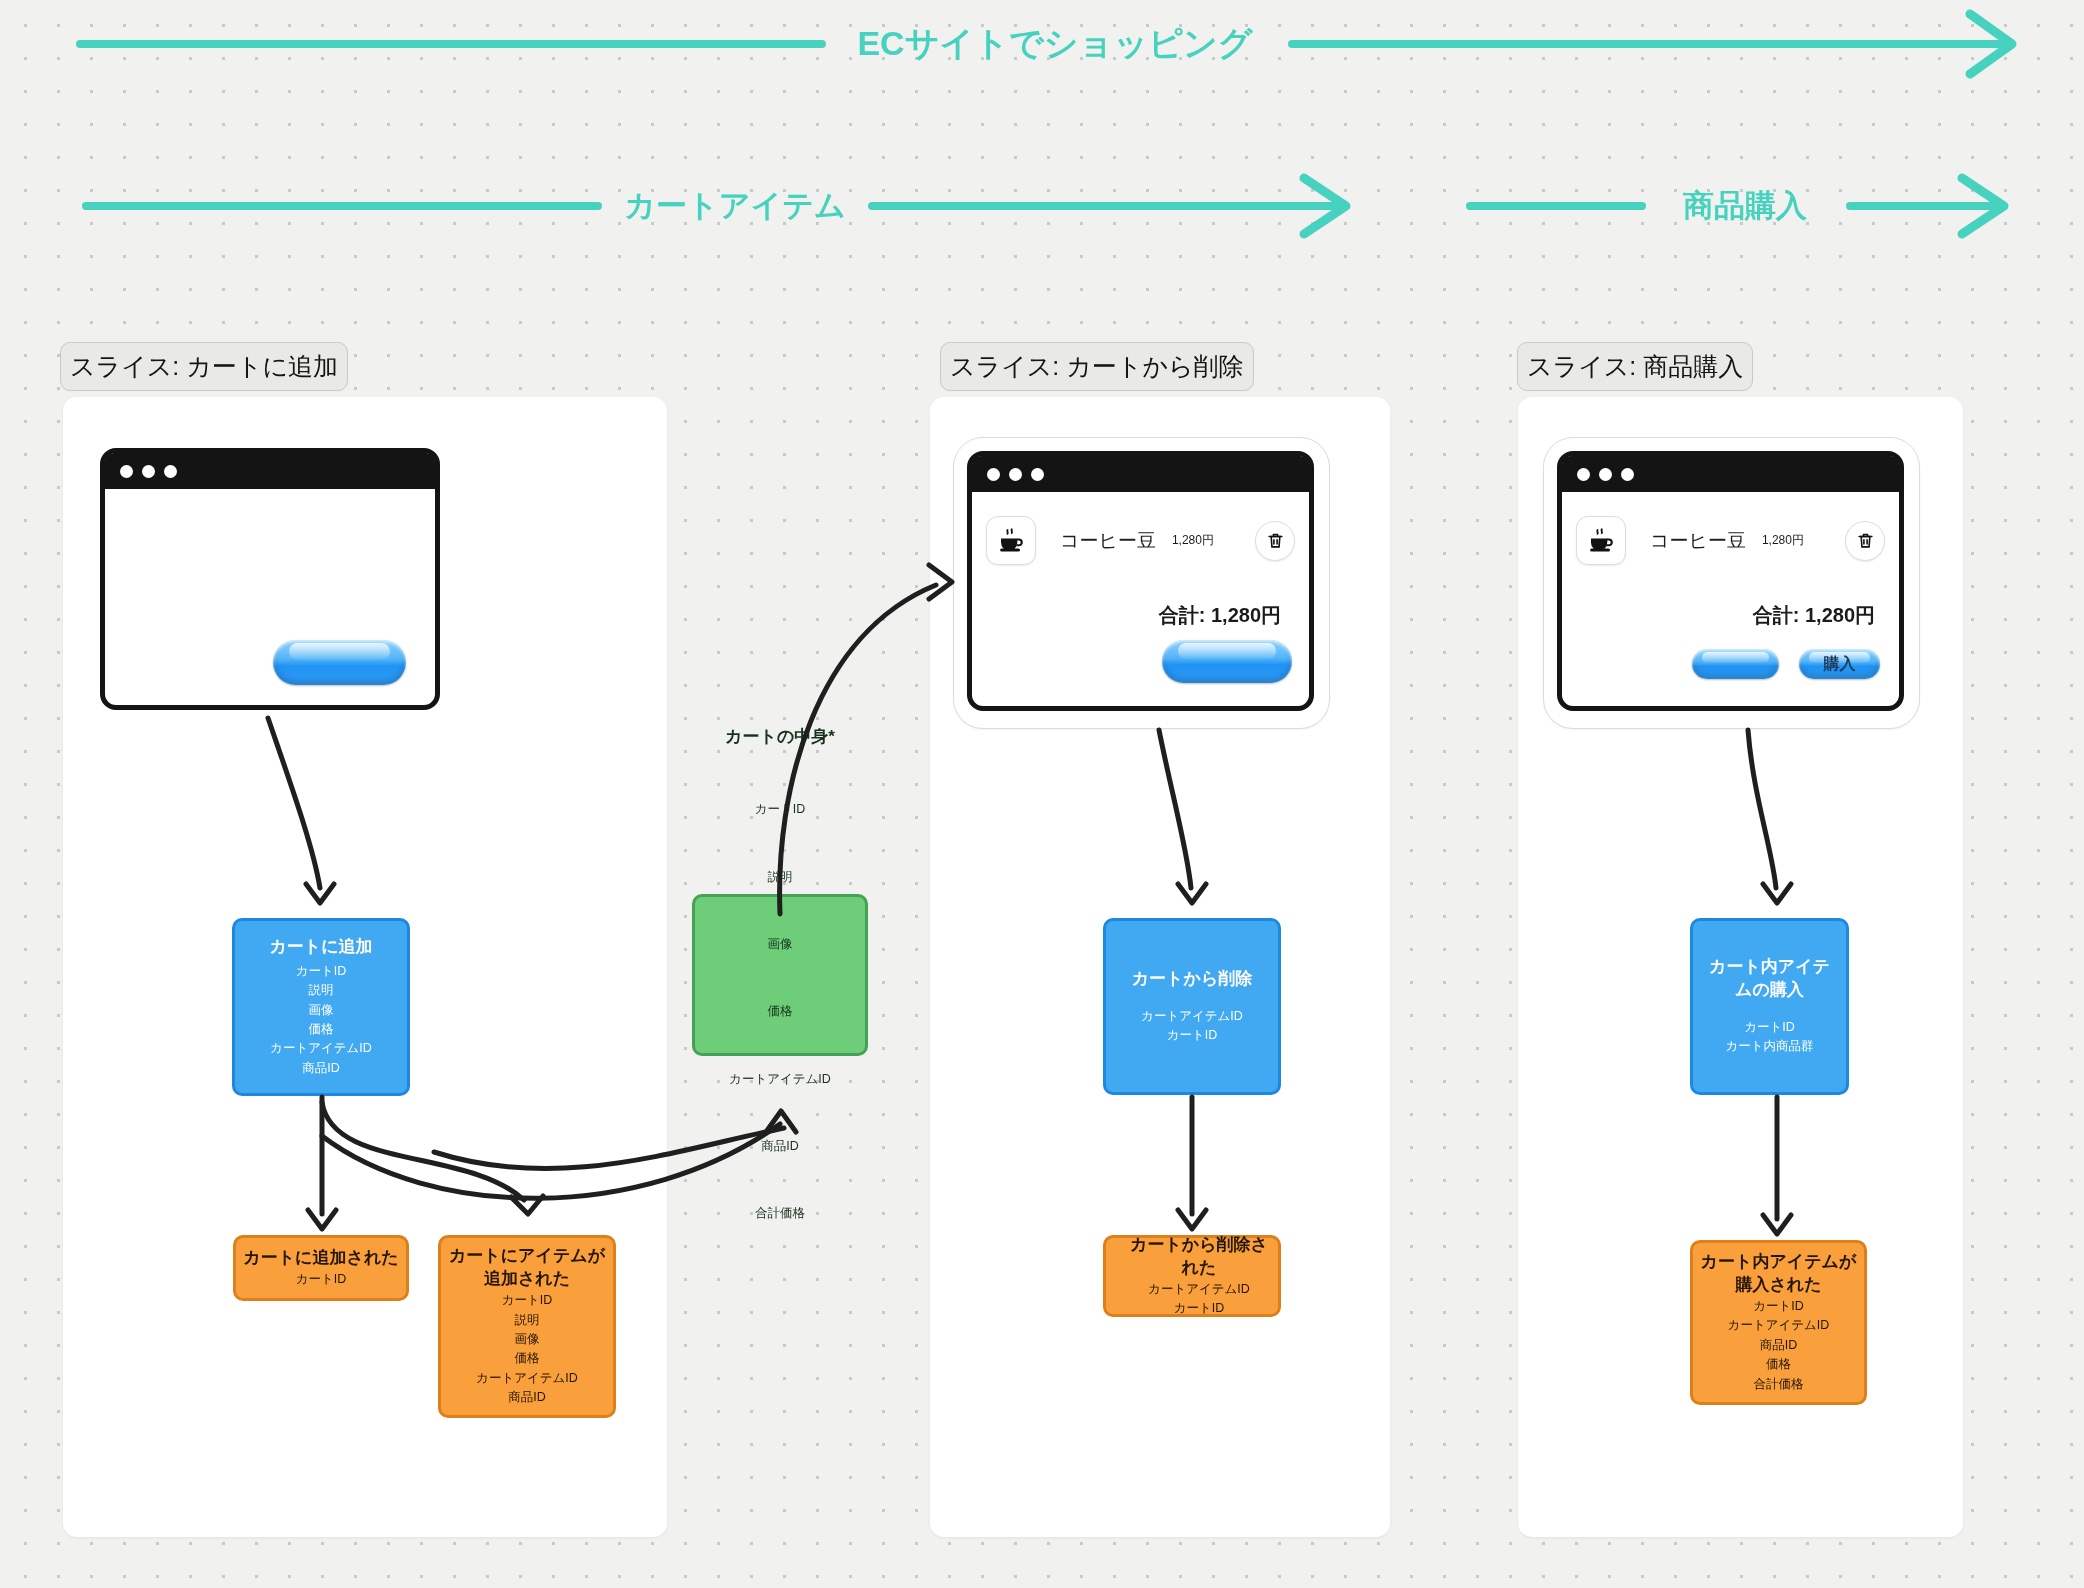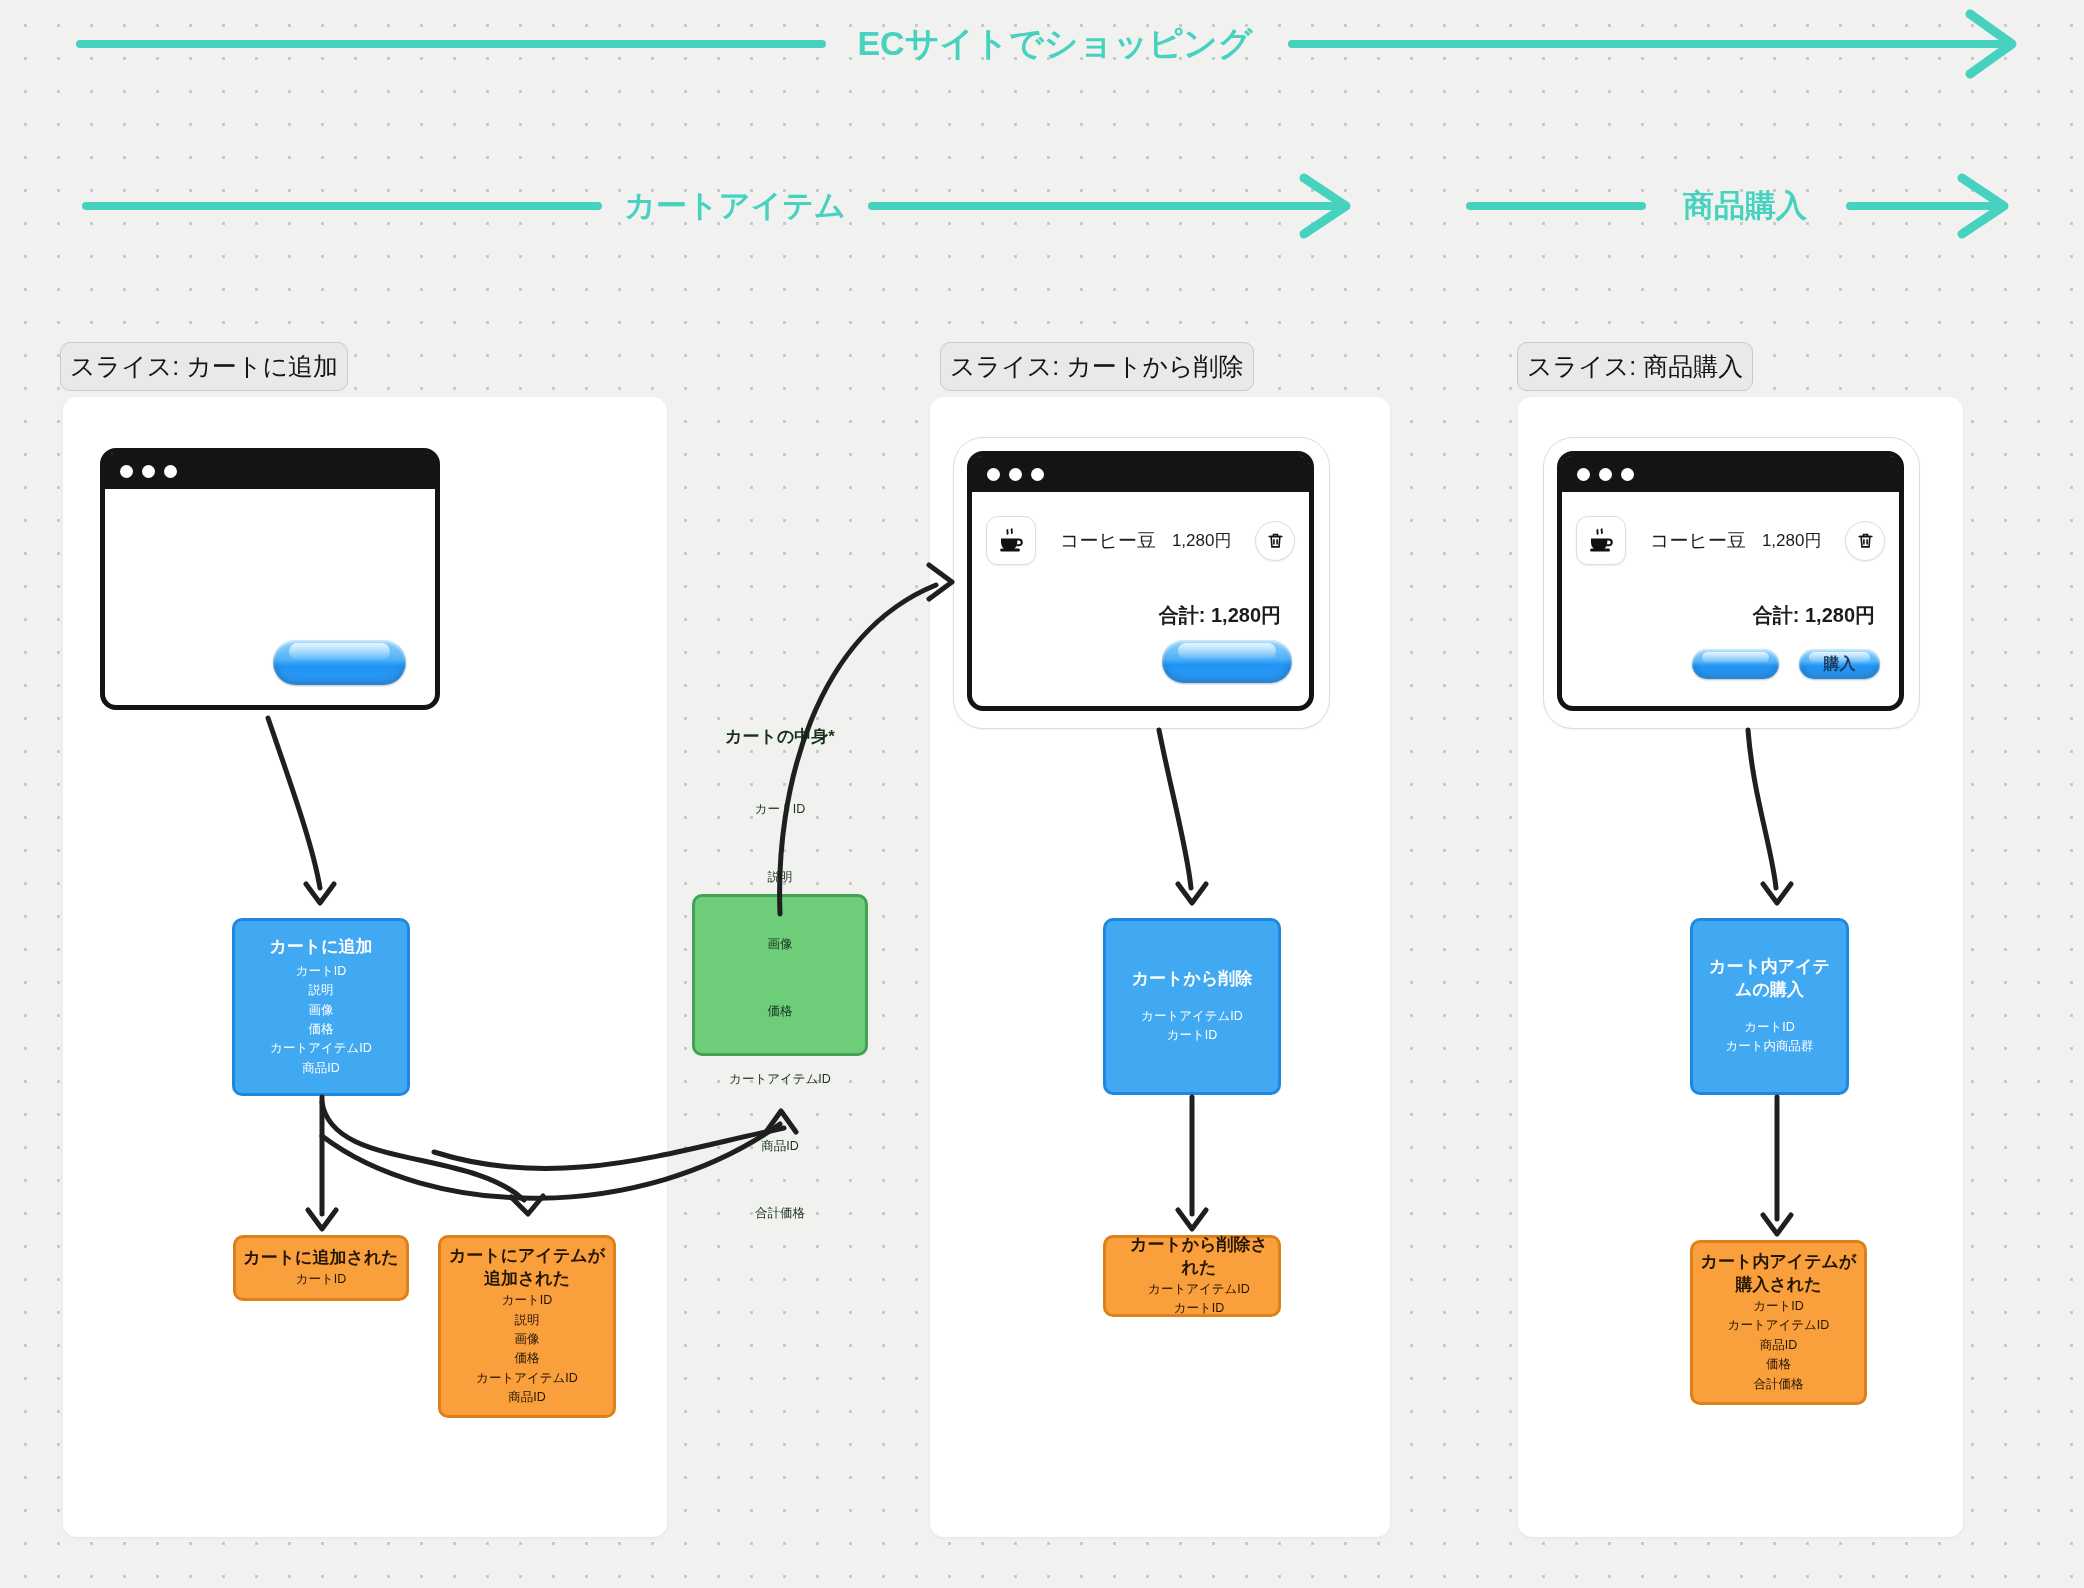--- a/index.html
+++ b/index.html
@@ -23,21 +23,21 @@
     background:linear-gradient(180deg,#8fd2fc 0%,#54b4f8 42%,#1f93f4 58%,#2f9cf6 100%);
     box-shadow:inset 0 2px 3px rgba(255,255,255,.65), inset 0 -4px 6px rgba(0,0,0,.18), 0 1px 2px rgba(0,0,0,.25);}
   .glossy::before{content:"";position:absolute;left:12%;right:12%;top:3px;height:38%;border-radius:999px;
     background:linear-gradient(180deg,rgba(255,255,255,.8),rgba(255,255,255,.05));}
   .buy-label{position:relative;z-index:1;display:flex;width:100%;height:100%;align-items:center;justify-content:center;
     font-size:16px;font-weight:bold;color:#1b3c5e;}
   .item-row{position:absolute;left:14px;right:14px;top:60px;display:flex;align-items:center;}
   .coffee-tile{width:48px;height:47px;background:#fff;border:1.5px solid #ddd;border-radius:12px;
     display:flex;align-items:center;justify-content:center;box-shadow:0 1px 2px rgba(0,0,0,.08);cursor:pointer;}
   .item-name{font-size:19px;color:#1c1c1e;margin-left:24px;}
-  .item-price{font-size:17px;color:#1c1c1e;margin-left:16px;}
+  .item-price{font-size:12px;color:#1c1c1e;margin-left:16px;}
   .trash-btn{margin-left:auto;width:38px;height:38px;border:1.5px solid #ddd;border-radius:50%;background:#fff;
     display:flex;align-items:center;justify-content:center;box-shadow:0 1px 2px rgba(0,0,0,.08);cursor:pointer;}
   .total{position:absolute;font-size:20px;font-weight:600;color:#1c1c1e;white-space:nowrap;}
   .node{position:absolute;border-radius:10px;box-sizing:border-box;display:flex;flex-direction:column;
     align-items:center;justify-content:center;text-align:center;z-index:2;padding:8px 6px;cursor:pointer;}
   .cmd{background:#41a8f2;border:3.5px solid #1e88e0;color:#ffffff;}
   .evt{background:#f9a03c;border:3.5px solid #dd7f1a;color:#241505;}
   .rm{background:#6dcd78;border:3.5px solid #44a155;color:#17321c;}
   .ttl{font-weight:bold;font-size:17px;line-height:1.35;}
   .attr{font-size:12.5px;line-height:1.55;}

